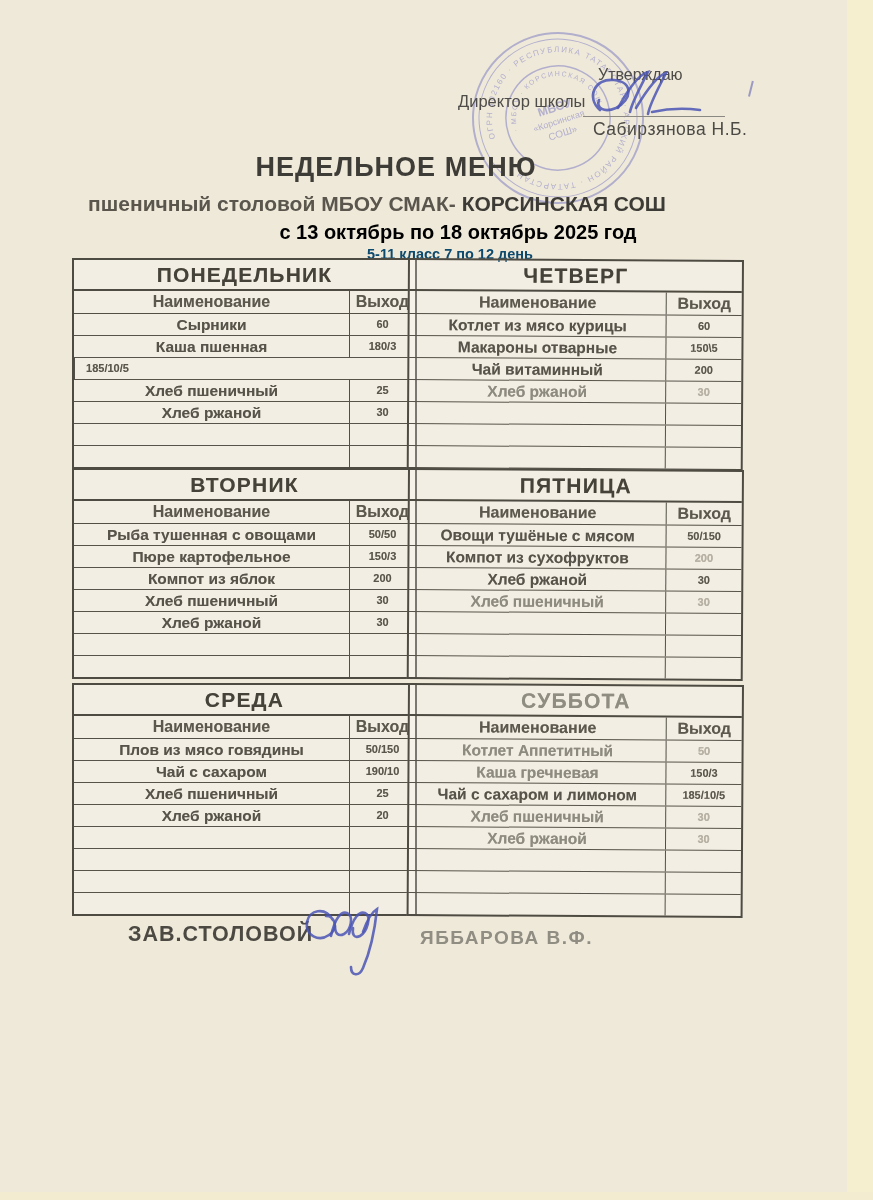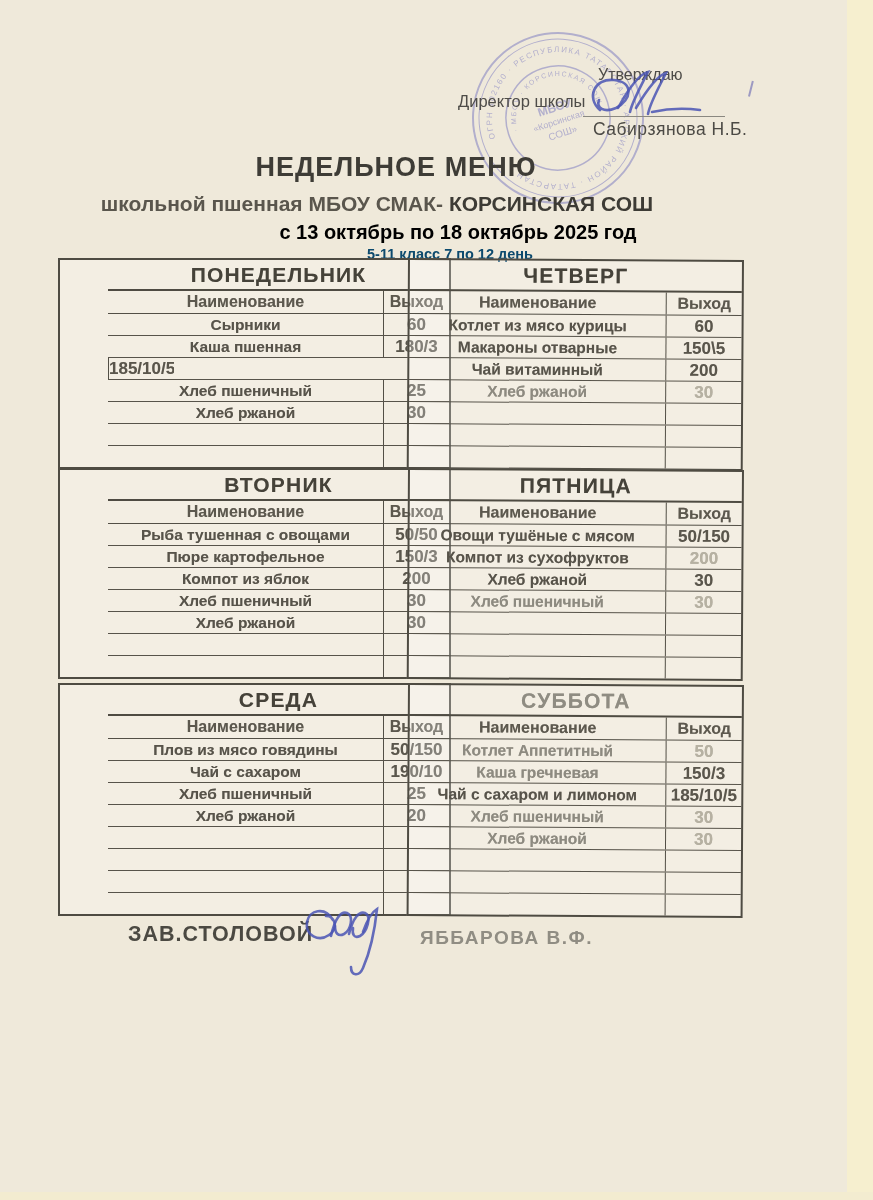--- a/index.html
+++ b/index.html
@@ -25,33 +25,33 @@
   .head-line{position:absolute;left:0;width:800px;text-align:center;white-space:nowrap;}
   .doc-title{top:152px;font-size:27px;font-weight:700;color:#3e3c36;letter-spacing:1px;transform:translateX(-4px);}
   .doc-subtitle{top:192px;font-size:21px;font-weight:700;transform:translateX(-23px);}
   .doc-subtitle .p1{color:#5a564d;}
   .doc-subtitle .p2{color:#3d3b35;margin-top:24px;}
   .doc-date{top:221px;font-size:20px;font-weight:700;color:#000000;transform:translateX(58px);}
   .doc-class{top:246px;font-size:14.5px;font-weight:700;color:#0c4a6e;transform:translateX(50px);}
 
   
   .day-table{position:absolute;border:2.4px solid #4e4b42;background:rgba(255,255,255,.25);}
-  .t-left{left:58px;width:341px;padding-left:48px;}
+  .t-left{left:72px;width:341px;}
   .t-right{left:408px;width:332px;transform:rotate(.35deg);transform-origin:left top;}
   .b1{top:258px;} .b2{top:468px;} .b3{top:683px;}
   .day-title{height:29px;line-height:29px;text-align:center;font-size:21px;font-weight:700;
     color:#454239;letter-spacing:1.2px;border-bottom:2px solid #4e4b42;}
   .day-title.faded-title{color:#8f8c82;}
   .thead,.trow{display:flex;}
   .thead{height:22px;border-bottom:1.8px solid #524f46;}
   .trow{height:21px;border-bottom:1.6px solid #57534a;}
   .trow:last-child{border-bottom:none;}
   .cell{overflow:hidden;white-space:nowrap;}
   .cell.name{flex:1;text-align:center;font-size:15.5px;font-weight:700;color:#57534a;line-height:21px;}
-  .cell.out{text-align:center;font-size:17px;font-weight:700;color:#5a564c;line-height:21px;border-left:1.8px solid #524f46;}
+  .cell.out{text-align:center;font-size:11px;font-weight:700;color:#5a564c;line-height:21px;border-left:1.8px solid #524f46;}
   .t-left .cell.out{width:65px;}
   .t-right .cell.out{width:75px;}
   .thead .cell{line-height:22px;font-size:16px;font-weight:700;color:#5c584e;}
   .cell.faded{color:#8d8a80;}
   .cell.faint{color:#b6b1a2;}
   .trow,.thead,.day-title{text-shadow:0 0 .5px rgba(70,66,56,.35);}
 
   
   .footer-label{position:absolute;left:128px;top:922px;font-size:21.5px;font-weight:700;color:#4b4942;letter-spacing:1px;}
   .manager-sig{position:absolute;left:293px;top:888px;width:115px;height:104px;}
@@ -92,21 +92,21 @@
 <svg class="director-sig" viewBox="0 0 200 64">
   <path class="sig-stroke" d="M22 48 C8 36 16 16 36 18 C56 20 54 38 38 46 C26 51 18 46 21 38"></path>
   <path class="sig-stroke" d="M40 46 C52 24 62 12 70 10 C62 26 54 40 52 50"></path>
   <path class="sig-stroke" d="M58 46 C70 26 80 13 88 11 C80 27 72 41 70 52"></path>
   <path class="sig-stroke" d="M74 50 C92 46 108 46 122 48"></path>
 </svg>
 <div class="director-name">Сабирзянова Н.Б.</div>
 <div class="ink-mark"></div>
 
 <div class="head-line doc-title">НЕДЕЛЬНОЕ МЕНЮ</div>
-<div class="head-line doc-subtitle"><span class="p1">школьной пшенная МБОУ СМАК-</span><span class="p2"> КОРСИНСКАЯ СОШ</span></div>
+<div class="head-line doc-subtitle"><span class="p1">пшеничный столовой МБОУ СМАК-</span><span class="p2"> КОРСИНСКАЯ СОШ</span></div>
 <div class="head-line doc-date">с 13 октябрь по 18 октябрь 2025 год</div>
 <div class="head-line doc-class">5-11 класс  7 по 12 день</div>
 
 <div class="day-table t-left b1">
     <div class="day-title">ПОНЕДЕЛЬНИК</div>
     <div class="thead">
       <div class="cell name">Наименование</div>
       <div class="cell out">Выход</div>
     </div>
     <div class="trow">

